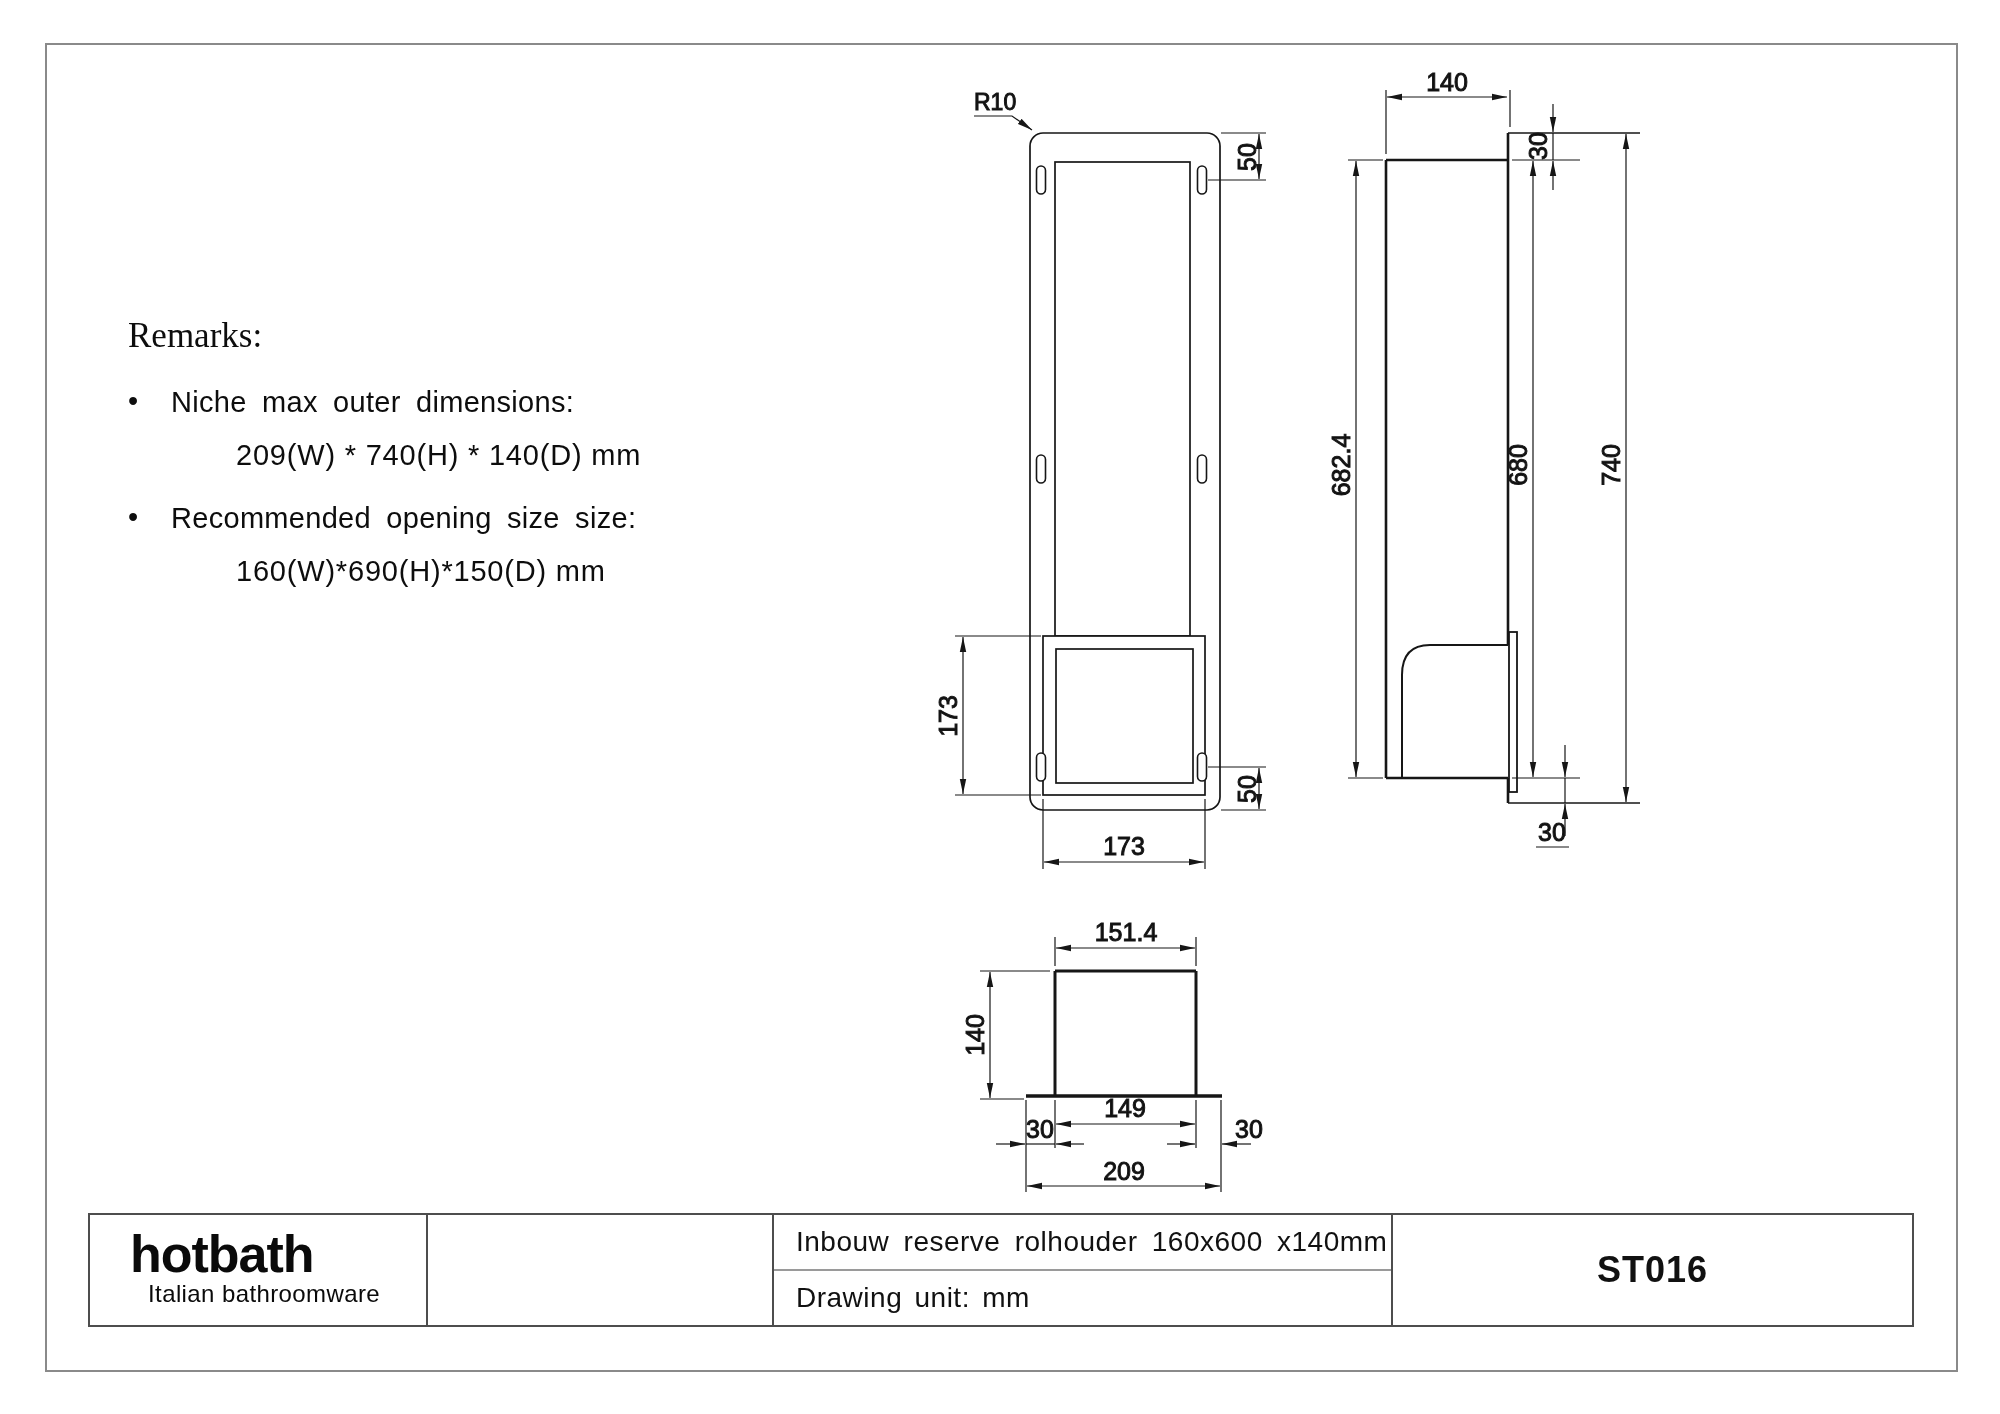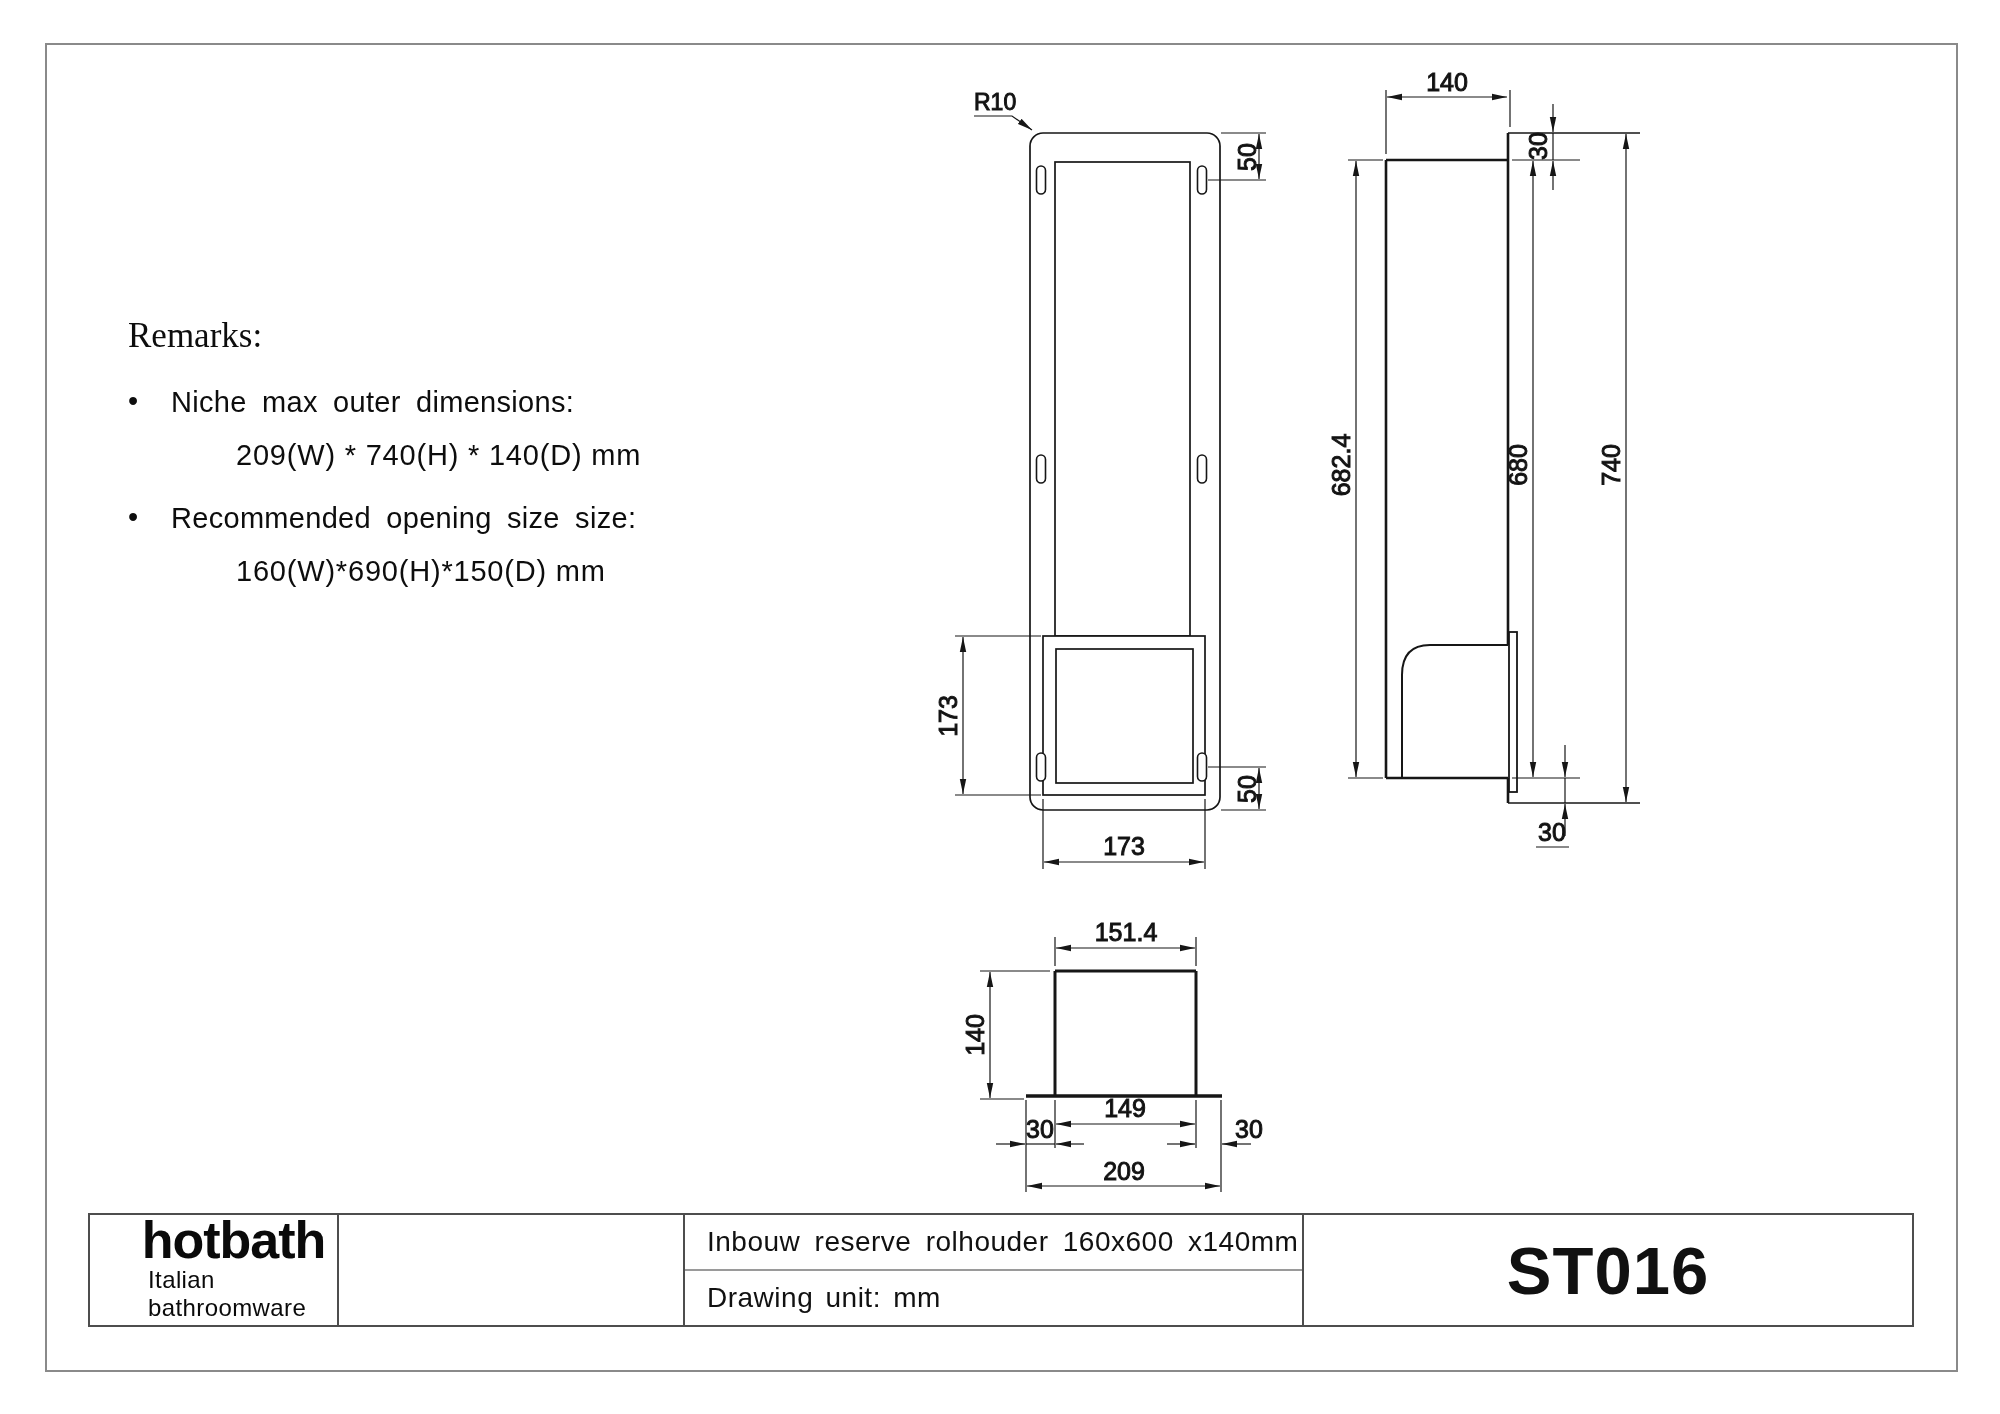--- a/index.html
+++ b/index.html
@@ -16,32 +16,32 @@
   .remark-val{font-size:29px;margin:20px 0 0 108px;letter-spacing:0.8px;}
   
   svg.drawing{position:absolute;left:0;top:0;}
   svg.drawing text{font-family:"Liberation Sans", sans-serif;fill:#111;}
   .dimtxt{font-size:25px;}
   .r10txt{font-size:23px;}
   
   .titleblock{position:absolute;left:88px;top:1213px;width:1826px;height:114px;
               border:2px solid #4d4d4d;box-sizing:border-box;display:flex;background:#fff;}
   .tb-cell{box-sizing:border-box;height:100%;}
-  .tb-logo{width:249px;border-right:2px solid #4d4d4d;display:flex;flex-direction:column;
-           justify-content:center;padding-left:40px;align-items:center;}
+  .tb-logo{width:338px;border-right:2px solid #4d4d4d;display:flex;flex-direction:column;
+           justify-content:center;padding-left:40px;}
   .brand{font-size:52px;font-weight:700;letter-spacing:-1px;line-height:0.85;color:#0a0a0a;}
   .brand-sub{font-size:24px;letter-spacing:0.4px;margin-top:4px;color:#0a0a0a;margin-left:18px;}
   .tb-empty{width:346px;border-right:2px solid #4d4d4d;}
   .tb-desc{width:619px;border-right:2px solid #4d4d4d;display:flex;flex-direction:column;}
   .tb-desc-row1{flex:0 0 56px;border-bottom:2px solid #9a9a9a;display:flex;align-items:center;
                 padding-left:22px;font-size:28px;letter-spacing:0.5px;word-spacing:6px;box-sizing:border-box;}
   .tb-desc-row2{flex:1;display:flex;align-items:center;padding-left:22px;font-size:28px;
                 letter-spacing:0.5px;word-spacing:4px;}
   .tb-code{flex:1;display:flex;align-items:center;justify-content:center;
-           font-size:67px;font-weight:700;letter-spacing:1px;border-radius:17px;}
+           font-size:36px;font-weight:700;letter-spacing:1px;border-radius:17px;}
 </style>
 </head>
 <body>
 
 <div id="canvas">
 
   <div class="page-border"></div>
 
   <div class="remarks">
     <div class="remarks-title">Remarks:</div>

